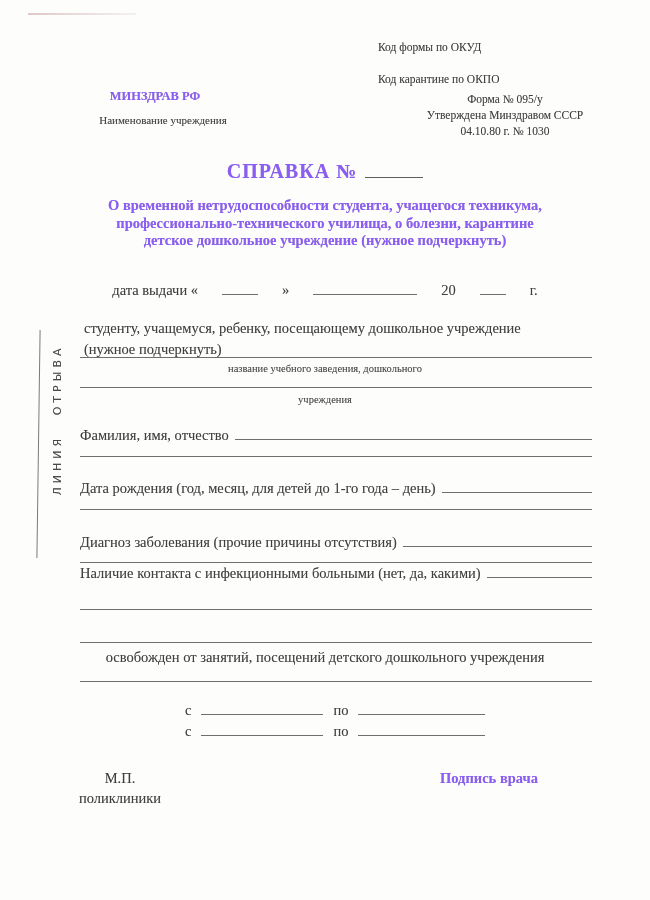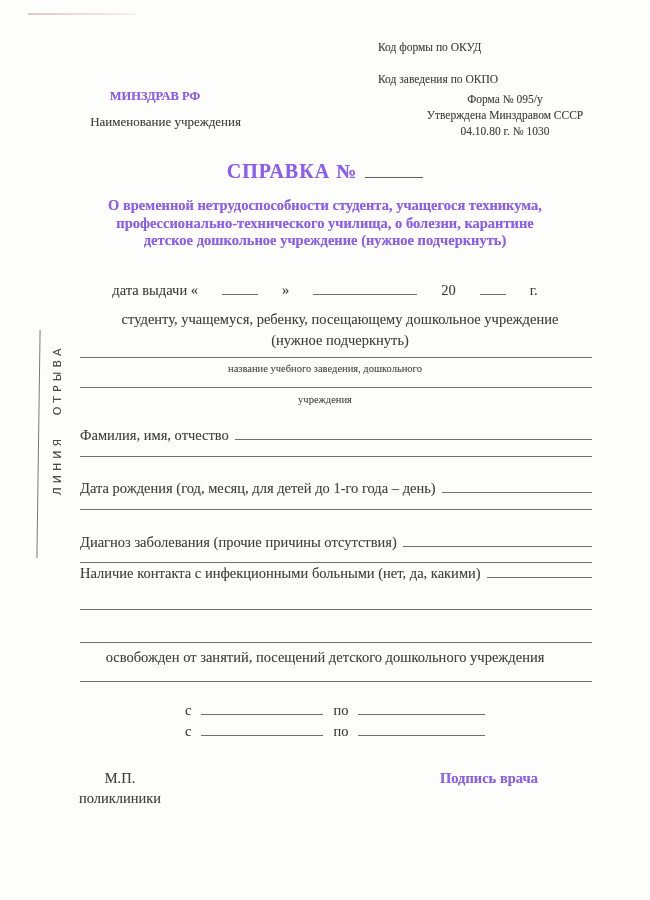--- a/index.html
+++ b/index.html
@@ -17,28 +17,28 @@
   .hsmall{font-size:11.5px;line-height:16px;}
   .blank{display:inline-block;height:15px;border-bottom:1px solid #6e6e6e;}
   .fill{flex:1 1 auto;margin-left:6px;}
   .rule{position:absolute;left:80px;width:512px;height:0;border-top:1px solid #6e6e6e;}
   .row{position:absolute;left:80px;width:512px;display:flex;align-items:baseline;}
   .row .blank{height:16px;}
   .flexc{display:flex;justify-content:center;align-items:baseline;}
   .codes{left:372px;top:39px;width:206px;}
   .codes .crow{display:flex;align-items:baseline;flex-direction:column;}
   .ministry{left:55px;top:89px;width:200px;text-align:center;font-size:12.5px;}
-  .ministry-cap{left:41px;top:114px;width:200px;text-align:right;font-size:13px;}
+  .ministry-cap{left:63px;top:114px;width:200px;text-align:center;font-size:11px;}
   .docmeta{left:403px;top:91px;width:204px;text-align:center;}
   .title-line{top:158px;font-size:20px;letter-spacing:1px;}
   .title-line .blank{width:58px;margin-left:8px;height:19px;border-bottom-color:#5f5f5f;}
   .subtitle{top:197px;left:58px;width:534px;text-align:center;line-height:17.5px;font-size:14.5px;}
   .date-line{top:280px;column-gap:24px;}
   .date-line .blank{height:14px;}
-  .recipient{top:309px;left:84px;width:512px;line-height:21px;text-align:center;}
+  .recipient{top:318px;left:84px;width:512px;line-height:21px;}
   .period-row{position:absolute;left:185px;display:flex;align-items:baseline;column-gap:10px;}
   .period-row .blank{height:15px;}
   .stamp{left:72px;top:768px;width:96px;text-align:center;line-height:20px;}
   .signature{left:440px;top:770px;}
   .tear-rule{position:absolute;left:38px;top:330px;width:1px;height:228px;background:#7a7a7a;transform:rotate(0.8deg);}
   .tear-text{
     position:absolute;left:57px;top:420px;
     transform:translate(-50%,-50%) rotate(-90deg);
     font-family:"DejaVu Sans","Liberation Sans",sans-serif;
     font-size:11px;letter-spacing:4px;word-spacing:12px;
@@ -53,21 +53,21 @@
 <div class="page">
 
   <div class="artifact"></div>
 
   <div class="abs codes hsmall">
     <div class="crow">
       <span>Код формы по ОКУД</span>
       <span class="blank fill"></span>
     </div>
     <div class="crow">
-      <span>Код заведения по ОКПО</span>
+      <span>Код карантине по ОКПО</span>
       <span class="blank fill"></span>
     </div>
   </div>
 
   <div class="abs ministry b">МИНЗДРАВ РФ</div>
   <div class="abs ministry-cap">Наименование учреждения</div>
 
   <div class="abs docmeta hsmall">
     <div>Форма № 095/у</div>
     <div>Утверждена Минздравом СССР</div>

